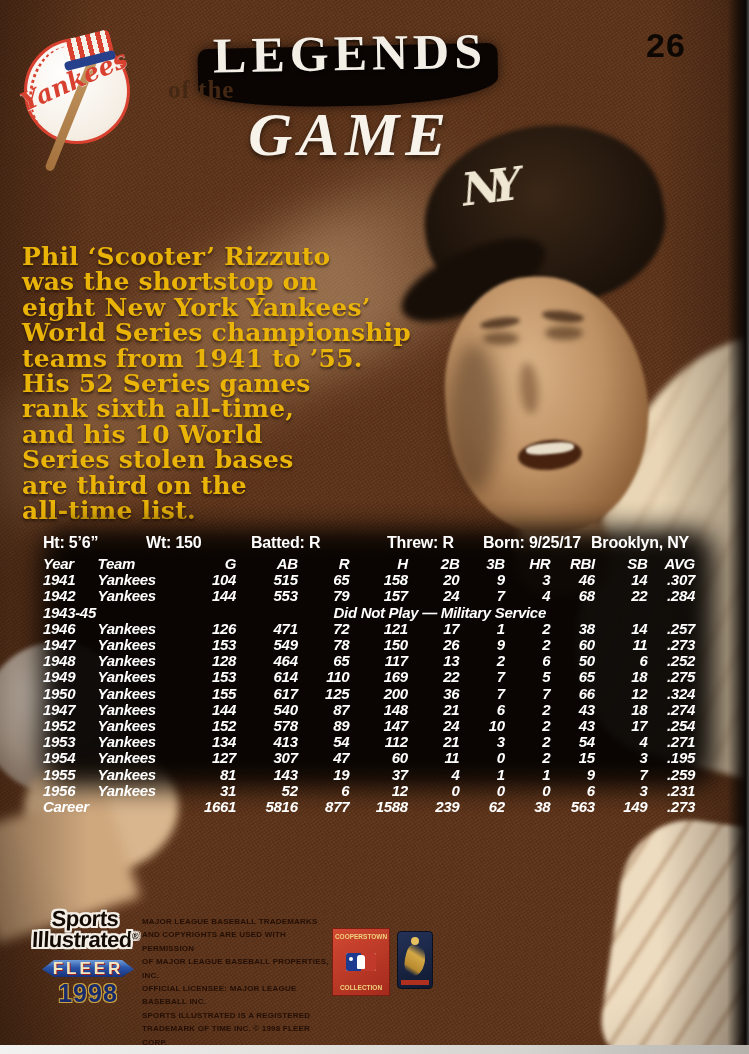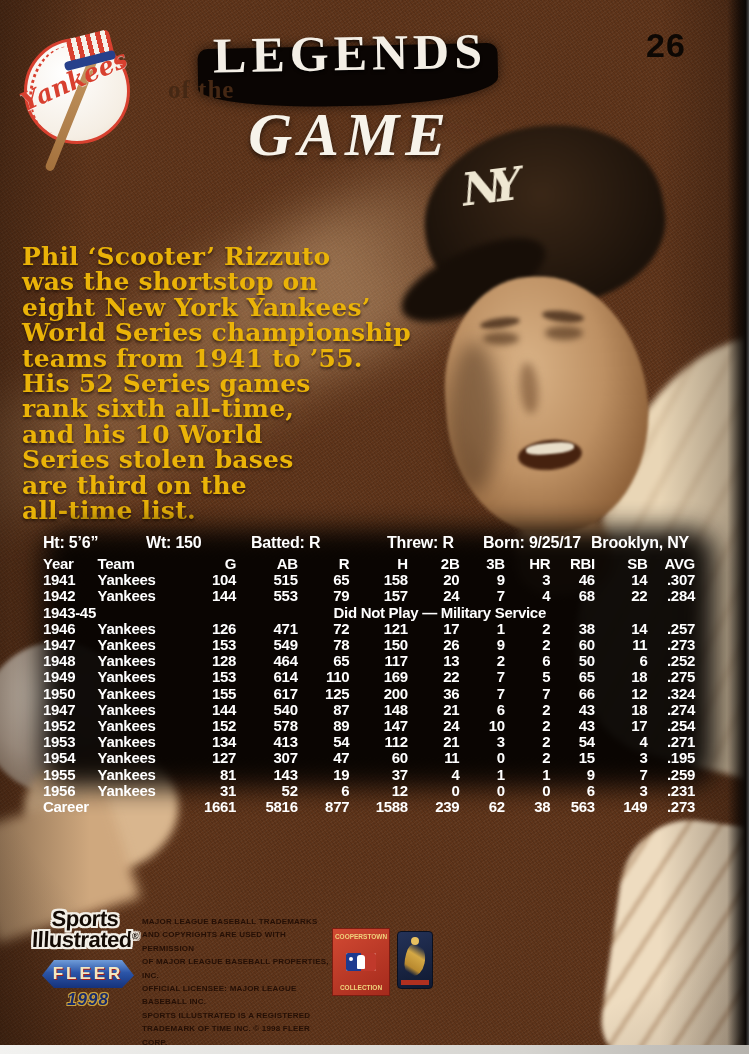--- a/index.html
+++ b/index.html
@@ -56,35 +56,35 @@
   .y-script{position:absolute;left:0px;top:42px;width:116px;text-align:center;font-family:"DejaVu Serif",serif;font-style:italic;font-weight:bold;font-size:25px;color:#d8402f;transform:rotate(-24deg);text-shadow:0 1px 0 rgba(255,255,255,.6);}
   
   .bio{left:22px;top:244px;width:430px;font-family:"DejaVu Serif",serif;font-weight:bold;font-size:25px;line-height:25.4px;letter-spacing:.2px;color:#eab308;white-space:pre-line;text-shadow:0 2px 3px rgba(25,12,4,.7);z-index:6;}
   
   .stats{left:28px;top:518px;width:695px;height:282px;z-index:6;}
   .stats-bg{position:absolute;left:12px;top:10px;right:8px;bottom:12px;background:#060301;border-radius:28px;filter:blur(13px);opacity:.95;}
   .stats-content{position:absolute;inset:0;padding:16px 10px 0 15px;color:#ffffff;}
   .vitals{position:relative;height:19px;font-weight:bold;font-size:16px;letter-spacing:-.2px;}
   .vitals span{position:absolute;white-space:nowrap;}
   .v-ht{left:0;} .v-wt{left:103px;} .v-batted{left:208px;text-align:center;} .v-threw{left:310px;margin-left:34px;} .v-born{left:440px;} .v-birthplace{left:548px;}
-  table.stats-table{width:652px;border-collapse:collapse;table-layout:fixed;margin-top:3px;}
+  table.stats-table{width:652px;border-collapse:collapse;table-layout:fixed;margin-top:3px;font-style:italic;}
   .stats-table th,.stats-table td{padding:0;font-weight:bold;font-size:15px;line-height:16.2px;letter-spacing:-.3px;white-space:nowrap;overflow:visible;}
   .stats-table .l{text-align:left;} .stats-table .r{text-align:right;} .stats-table .note{text-align:center;}
   
   .si{left:24px;top:906px;width:122px;text-align:center;font-weight:bold;color:#130a04;z-index:6;}
   .si .s1{font-size:22px;letter-spacing:-.5px;transform:skewX(-3deg);
     text-shadow:-2px -2px 0 #f3efe7,2px -2px 0 #f3efe7,-2px 2px 0 #f3efe7,2px 2px 0 #f3efe7,0 -2px 0 #f3efe7,0 2px 0 #f3efe7,-2px 0 0 #f3efe7,2px 0 0 #f3efe7;}
   .si .s2{font-size:22px;margin-top:-5px;letter-spacing:-.5px;transform:skewX(-3deg);
     text-shadow:-2px -2px 0 #f3efe7,2px -2px 0 #f3efe7,-2px 2px 0 #f3efe7,2px 2px 0 #f3efe7,0 -2px 0 #f3efe7,0 2px 0 #f3efe7,-2px 0 0 #f3efe7,2px 0 0 #f3efe7;}
   .si sup{font-size:9px;}
   .fleer{left:42px;top:960px;width:92px;z-index:6;}
-  .fleer-hex{width:92px;height:28px;background:linear-gradient(180deg,#6f9bd8 0%,#2b55a8 45%,#16327b 100%);clip-path:polygon(13% 0,87% 0,100% 55%,87% 100%,13% 100%,0 55%);display:flex;align-items:center;justify-content:center;box-shadow:0 0 0 2px rgba(20,35,90,.35);}
+  .fleer-hex{width:92px;height:17px;background:linear-gradient(180deg,#6f9bd8 0%,#2b55a8 45%,#16327b 100%);clip-path:polygon(13% 0,87% 0,100% 55%,87% 100%,13% 100%,0 55%);display:flex;align-items:center;justify-content:center;box-shadow:0 0 0 2px rgba(20,35,90,.35);}
   .fleer-text{font-weight:bold;font-size:17px;letter-spacing:3px;color:#f3e7c0;text-shadow:1px 1px 0 #a02020;}
-  .fleer-year{text-align:center;font-size:17px;font-weight:bold;letter-spacing:1px;color:#172a6b;margin-top:2px;
-    text-shadow:-1px -1px 0 #caa23f,1px -1px 0 #caa23f,-1px 1px 0 #caa23f,1px 1px 0 #caa23f;font-style:italic;}
+  .fleer-year{text-align:center;font-size:25px;font-weight:bold;letter-spacing:1px;color:#172a6b;margin-top:2px;
+    text-shadow:-1px -1px 0 #caa23f,1px -1px 0 #caa23f,-1px 1px 0 #caa23f,1px 1px 0 #caa23f;}
   .legal{left:142px;top:915px;width:195px;font-size:8px;line-height:13.4px;font-weight:bold;color:#240f05;white-space:pre-line;letter-spacing:.2px;z-index:6;}
   .coop{left:332px;top:928px;width:58px;height:68px;background:linear-gradient(145deg,#d24a33,#a52a1c);border:1px solid #7a1d12;display:flex;flex-direction:column;align-items:center;justify-content:space-between;padding:4px 2px;box-sizing:border-box;z-index:6;}
   .coop-txt{font-size:6.5px;font-weight:bold;color:#f0d37c;letter-spacing:0;}
   .coop-mlb{width:30px;height:18px;background:#fff;border-radius:2px;position:relative;overflow:hidden;}
   .coop-mlb .mb{position:absolute;left:0;top:0;width:15px;height:18px;background:#1d3a8f;}
   .coop-mlb .mr{position:absolute;right:0;top:0;width:15px;height:18px;background:#c0392b;}
   .coop-mlb .sil{position:absolute;left:11px;top:2px;width:8px;height:14px;background:#fff;border-radius:3px 3px 1px 1px;}
   .coop-mlb .ballDot{position:absolute;left:3px;top:4px;width:4px;height:4px;background:#fff;border-radius:50%;}
   .alumni{left:397px;top:931px;width:34px;height:56px;background:linear-gradient(160deg,#243258,#0f1931);border-radius:4px;border:1px solid #0a1020;overflow:hidden;z-index:6;}
   .alumni .head{position:absolute;left:13px;top:5px;width:8px;height:8px;background:#e8c060;border-radius:50%;}

